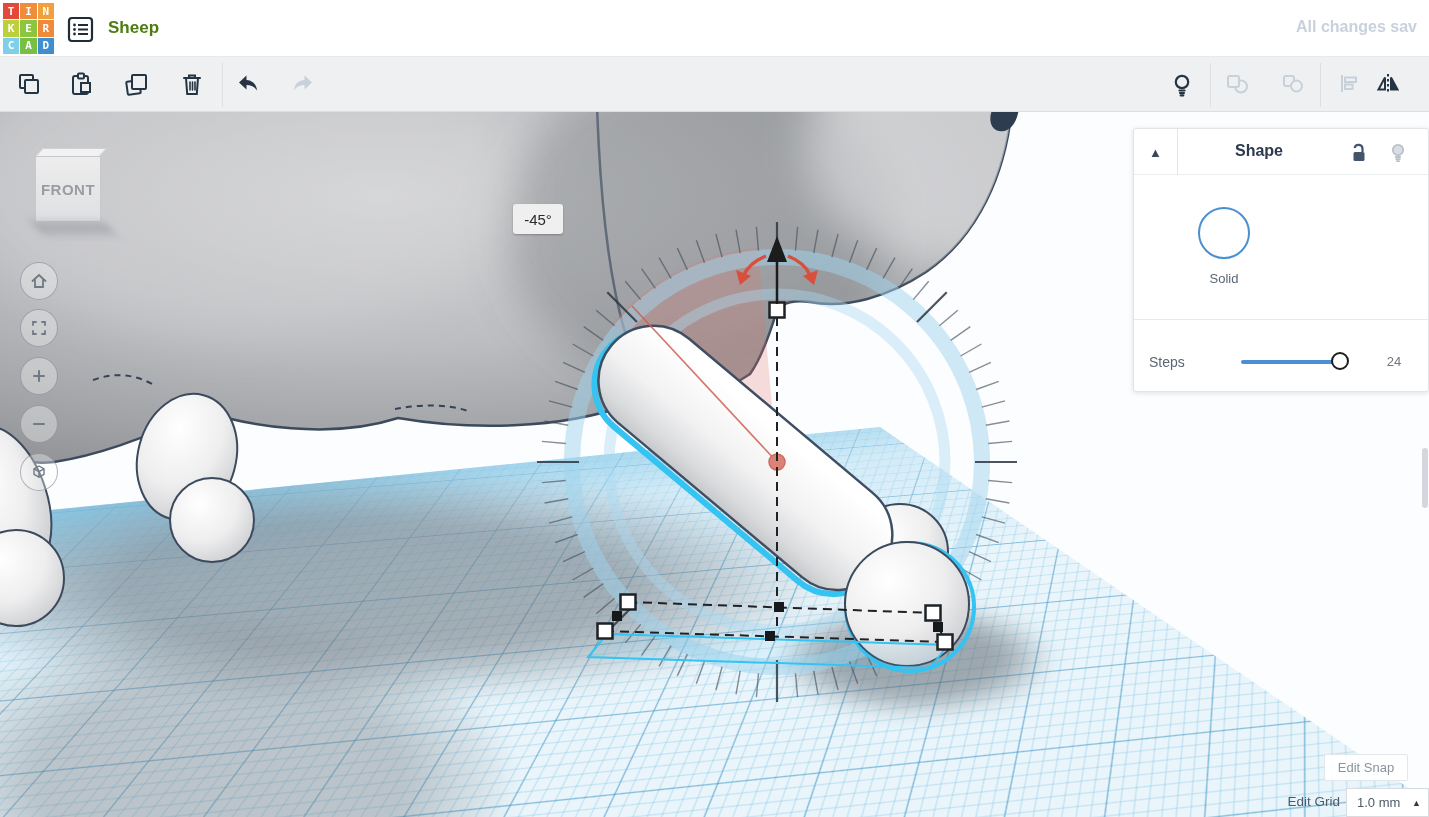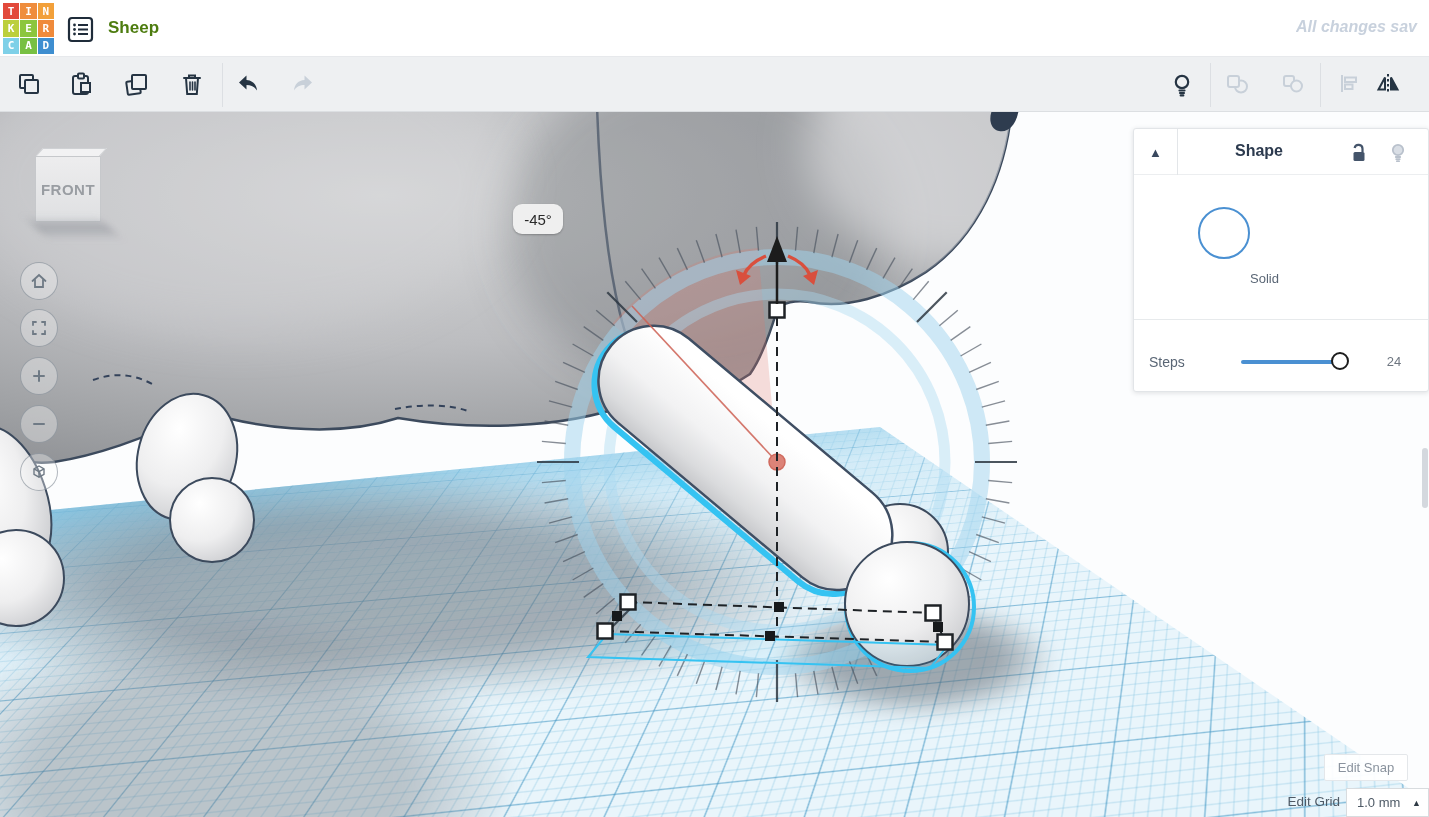--- a/index.html
+++ b/index.html
@@ -7,21 +7,21 @@
 
   
   #topbar { position:absolute; left:0; top:0; width:1429px; height:57px; background:#fff; border-bottom:1px solid #e7e9ec; z-index:50; }
   #logo { position:absolute; left:3px; top:3px; width:51px; height:51px; display:grid; grid-template-columns:repeat(3,1fr); grid-template-rows:repeat(3,1fr); gap:1px; background:#fff; }
   #logo span { display:flex; align-items:center; justify-content:center; color:#fff; font-weight:bold; font-size:11px; font-family:"DejaVu Sans Mono",monospace; }
   .lg0{background:#e2493b;} .lg1{background:#ef8d3d;} .lg2{background:#f2a03a;}
   .lg3{background:#bccf3c;} .lg4{background:#8cc63e;} .lg5{background:#ef8a3b;}
   .lg6{background:#7ed0e8;} .lg7{background:#77c043;} .lg8{background:#3e8ed0;}
   #list-btn { position:absolute; left:67px; top:16px; width:27px; height:27px; cursor:pointer; }
   #doc-title { position:absolute; left:108px; top:18px; font-size:17px; font-weight:bold; color:#4d7c0f; }
-  #saved-status { position:absolute; right:0; top:18px; width:133px; overflow:hidden; white-space:nowrap; font-size:16px; font-weight:bold; color:#c8d1dd;font-style:italic; }
+  #saved-status { position:absolute; right:0; top:18px; width:133px; overflow:hidden; white-space:nowrap; font-size:16px; font-weight:bold; color:#c8d1dd; }
 
   
   #toolbar { position:absolute; left:0; top:57px; width:1429px; height:55px; background:#eef0f2; border-bottom:1px solid #dcdfe2; z-index:50; }
   .tbtn { position:absolute; top:7px; width:42px; height:42px; display:flex; align-items:center; justify-content:center; cursor:pointer; }
   .tsep { position:absolute; top:6px; width:1px; height:44px; background:#dcdfe3; }
 
   
   #canvas { position:absolute; left:0; top:112px; width:1429px; height:705px; background:#fcfdfe; overflow:hidden; }
 
   
@@ -49,21 +49,21 @@
   #vc-top { position:absolute; left:6px; top:0; width:64px; height:9px; background:#f2f2f3; border:1px solid #cfd1d4; transform:skewX(-42deg); }
   #vc-front { position:absolute; left:2px; top:8px; width:66px; height:66px; background:linear-gradient(180deg,#ededee,#dfe0e2); border:1px solid #c6c8cb; display:flex; align-items:center; justify-content:center; font-size:15px; font-weight:bold; letter-spacing:0.5px; color:#999da2; }
   #vc-shadow { position:absolute; left:2px; top:74px; width:76px; height:12px; background:rgba(110,115,122,0.35); filter:blur(5px); transform:skewX(40deg); }
 
   
   .navbtn { position:absolute; left:20px; width:38px; height:38px; border-radius:50%;
     background:rgba(252,252,253,0.35); border:1.5px solid rgba(115,125,136,0.55);
     display:flex; align-items:center; justify-content:center; cursor:pointer; z-index:10; }
 
   
-  #angle-badge { position:absolute; left:513px; top:92px; width:50px; height:30px; background:#efefef; border-radius:9px;
+  #angle-badge { position:absolute; left:513px; top:92px; width:50px; height:30px; background:#efefef; border-radius:3px;
     box-shadow:0 1px 2px rgba(0,0,0,0.25); display:flex; align-items:center; justify-content:center;
     font-size:15px; color:#2a2a2a; z-index:10; }
 
   
   #edit-grid-btn { position:absolute; left:1324px; top:642px; width:84px; height:27px; background:rgba(255,255,255,0.92);
     border:1px solid #e4e7ea; border-radius:2px; display:flex; align-items:center; justify-content:center;
     font-size:13px; color:#8a939e; cursor:pointer; z-index:10; }
   #snap-grid-label { position:absolute; left:1240px; top:682px; width:100px; text-align:right; font-size:13.5px; color:#4e5a66; z-index:10; }
   #snap-grid-dd { position:absolute; left:1346px; top:676px; width:83px; height:29px; background:#fff; border:1px solid #d8dcdf;
     display:flex; align-items:center; font-size:13px; color:#4e5a66; cursor:pointer; z-index:10; }
@@ -74,21 +74,21 @@
 
   
   #shape-panel { position:absolute; left:1133px; top:128px; width:296px; height:264px; background:#fff;
     border:1px solid #e2e5e8; border-radius:3px; box-shadow:0 1px 5px rgba(40,50,60,0.14); z-index:40; }
   #sp-header { position:absolute; left:0; top:0; width:100%; height:46px; border-bottom:1px solid #eceef0; }
   #sp-collapse { position:absolute; left:0; top:0; width:44px; height:46px; display:flex; align-items:center; justify-content:center;
     color:#39485e; font-size:13px; cursor:pointer; border-right:1px solid #e3e6e9; }
   #sp-title { position:absolute; left:57px; top:13px; font-size:16px; font-weight:bold; color:#2c3a4e;margin-left:44px; }
   .sp-hicon { position:absolute; top:12px; width:24px; height:24px; cursor:pointer; }
   #sp-lock { left:212px; } #sp-bulb { left:252px; }
-  .opt { position:absolute; top:78px; width:110px; text-align:right; cursor:pointer; }
+  .opt { position:absolute; top:78px; width:110px; text-align:center; cursor:pointer; }
   #opt-solid { left:35px; } #opt-hole { left:145px; }
   .opt .circle { width:52px; height:52px; border-radius:50%; margin:0 auto; }
   #opt-solid .circle { background:#fff; border:2.5px solid #4a90d2; }
   #opt-hole .circle { background:repeating-linear-gradient(45deg,#aeb1b3 0 7px,#c9cbcd 7px 14px); border:3px solid #fff; box-shadow:0 0 0 1px #f0f1f2; }
   .opt .lbl { margin-top:12px; font-size:13px; color:#5a6675; }
   #sp-divider { position:absolute; left:0; top:190px; width:100%; height:1px; background:#e7eaec; }
   #steps-label { position:absolute; left:15px; top:225px; font-size:14px; color:#5a6675; }
   #steps-track { position:absolute; left:107px; top:231px; width:103px; height:4px; border-radius:2px; background:#4a90d2; cursor:pointer; }
   #steps-handle { position:absolute; left:197px; top:223px; width:18px; height:18px; border-radius:50%; background:#fff; border:2.5px solid #1d1d1d; cursor:pointer; }
   #steps-value { position:absolute; left:240px; top:225px; width:40px; text-align:center; font-size:13px; color:#6e7680; }

